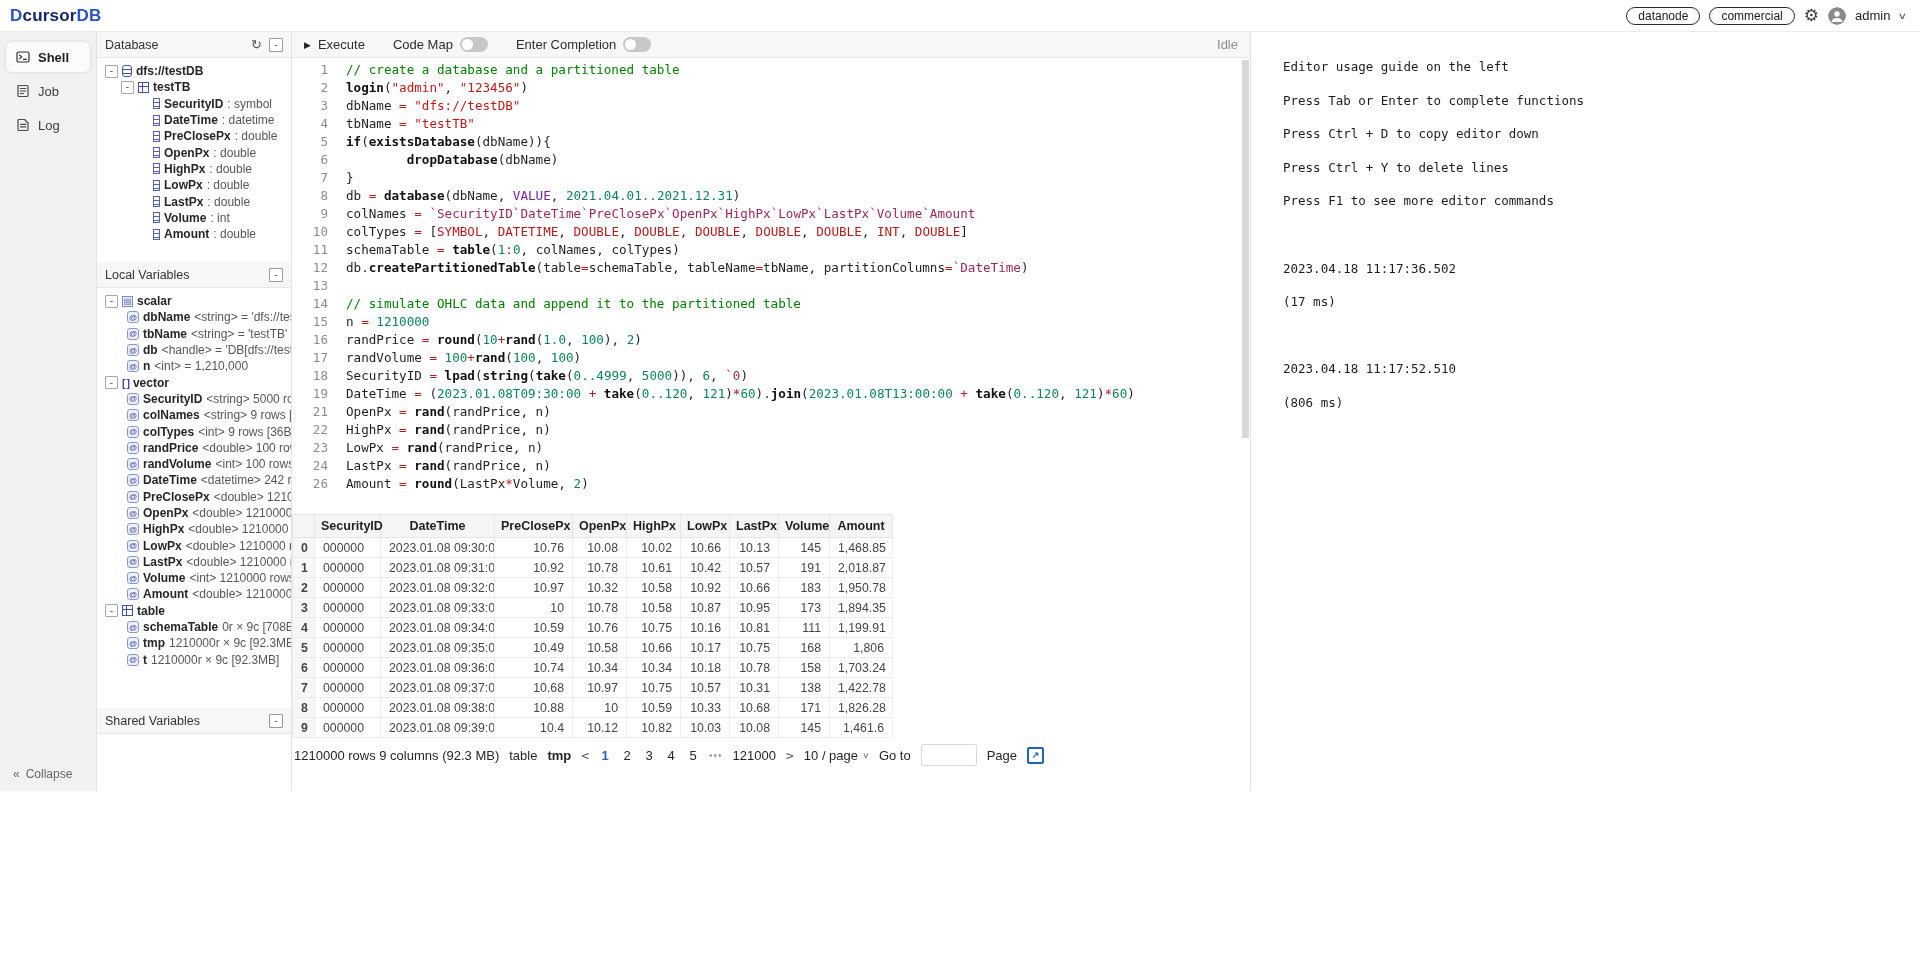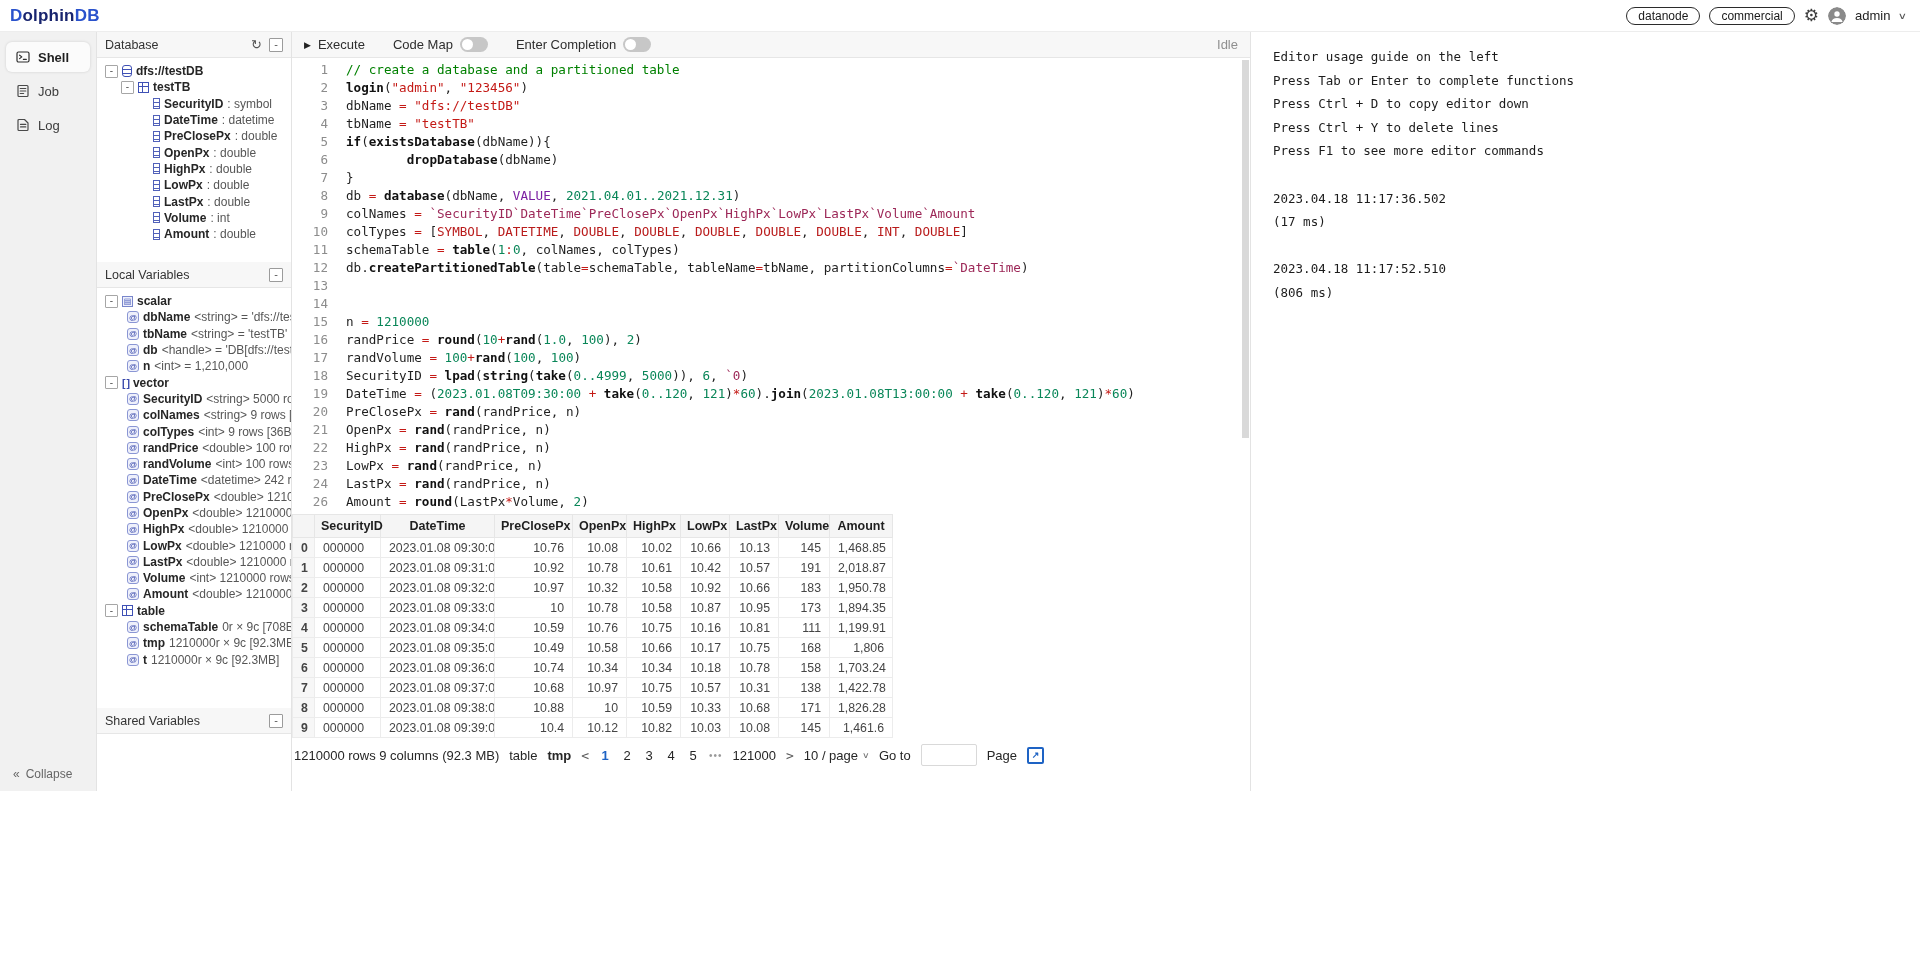--- a/index.html
+++ b/index.html
@@ -88,30 +88,30 @@
   .pg-ellipsis{color:#9a9a9a;font-size:10px;letter-spacing:1px;cursor:pointer}
   .chv{color:#595959;font-size:13px;cursor:pointer;font-family:"DejaVu Sans Mono",monospace}
   .psize{display:flex;align-items:center;gap:5px;cursor:pointer}
   .caret{font-size:8px;color:#777;transform:scaleX(1.3)}
   .goto-input{width:46px;height:20px;border:1px solid #d9d9d9;border-radius:2px;outline:none;font-size:12px;padding:0 4px}
   .open-icon{width:13px;height:13px;border:2px solid #1e63c4;border-radius:2px;display:inline-flex;align-items:center;justify-content:center;font-size:9px;font-weight:700;color:#1e63c4;cursor:pointer}
 
   
   .logcol{flex:1;border-left:1px solid #e3e3e3;background:#fff;padding:9px 14px;box-sizing:border-box;
           font-family:"DejaVu Sans Mono",monospace;font-size:12.5px;color:#1c1c1c}
-  .logcol p{margin:8px;width:332px;line-height:15.6px;word-break:break-all}
+  .logcol p{margin:18px;width:332px;line-height:15.6px;word-break:break-all}
   .log-gap{height:15.6px}
 </style>
 </head>
 <body>
 
 <div class="app">
 
   <div class="hdr">
-    <div class="logo"><span class="ld">D</span><span class="lm">olphin</span><span class="le">DB</span></div>
+    <div class="logo"><span class="ld">D</span><span class="lm">cursor</span><span class="le">DB</span></div>
     <div class="hdr-right">
       <span class="pill">datanode</span>
       <span class="pill">commercial</span>
       <span class="gear">⚙</span>
       <span class="avatar">
         <svg width="18" height="18" viewBox="0 0 18 18">
             <circle cx="9" cy="9" r="9" fill="#8a8a8a"></circle>
             <circle cx="9" cy="7" r="2.7" fill="#fff"></circle>
             <path d="M3.4 15 a5.7 4.8 0 0 1 11.2 0" fill="#fff"></path>
           </svg>
@@ -383,27 +383,26 @@
             <div class="cl"><span class="ln">4</span><span class="ct"><span class="tk-p">tbName </span><span class="tk-o">=</span><span class="tk-p"> </span><span class="tk-s">"testTB"</span></span></div>
             <div class="cl"><span class="ln">5</span><span class="ct"><span class="tk-k">if</span><span class="tk-p">(</span><span class="tk-k">existsDatabase</span><span class="tk-p">(dbName)){</span></span></div>
             <div class="cl"><span class="ln">6</span><span class="ct"><span class="tk-p">        </span><span class="tk-k">dropDatabase</span><span class="tk-p">(dbName)</span></span></div>
             <div class="cl"><span class="ln">7</span><span class="ct"><span class="tk-p">}</span></span></div>
             <div class="cl"><span class="ln">8</span><span class="ct"><span class="tk-p">db </span><span class="tk-o">=</span><span class="tk-p"> </span><span class="tk-k">database</span><span class="tk-p">(dbName, </span><span class="tk-v">VALUE</span><span class="tk-p">, </span><span class="tk-n">2021.04.01..2021.12.31</span><span class="tk-p">)</span></span></div>
             <div class="cl"><span class="ln">9</span><span class="ct"><span class="tk-p">colNames </span><span class="tk-o">=</span><span class="tk-p"> </span><span class="tk-y">`SecurityID`DateTime`PreClosePx`OpenPx`HighPx`LowPx`LastPx`Volume`Amount</span></span></div>
             <div class="cl"><span class="ln">10</span><span class="ct"><span class="tk-p">colTypes </span><span class="tk-o">=</span><span class="tk-p"> [</span><span class="tk-t">SYMBOL</span><span class="tk-p">, </span><span class="tk-t">DATETIME</span><span class="tk-p">, </span><span class="tk-t">DOUBLE</span><span class="tk-p">, </span><span class="tk-t">DOUBLE</span><span class="tk-p">, </span><span class="tk-t">DOUBLE</span><span class="tk-p">, </span><span class="tk-t">DOUBLE</span><span class="tk-p">, </span><span class="tk-t">DOUBLE</span><span class="tk-p">, </span><span class="tk-t">INT</span><span class="tk-p">, </span><span class="tk-t">DOUBLE</span><span class="tk-p">]</span></span></div>
             <div class="cl"><span class="ln">11</span><span class="ct"><span class="tk-p">schemaTable </span><span class="tk-o">=</span><span class="tk-p"> </span><span class="tk-k">table</span><span class="tk-p">(</span><span class="tk-n">1</span><span class="tk-o">:</span><span class="tk-n">0</span><span class="tk-p">, colNames, colTypes)</span></span></div>
             <div class="cl"><span class="ln">12</span><span class="ct"><span class="tk-p">db.</span><span class="tk-k">createPartitionedTable</span><span class="tk-p">(table</span><span class="tk-o">=</span><span class="tk-p">schemaTable, tableName</span><span class="tk-o">=</span><span class="tk-p">tbName, partitionColumns</span><span class="tk-o">=</span><span class="tk-y">`DateTime</span><span class="tk-p">)</span></span></div>
             <div class="cl"><span class="ln">13</span><span class="ct"></span></div>
-            <div class="cl"><span class="ln">14</span></div>
+            <div class="cl"><span class="ln">14</span><span class="ct"><span class="tk-c">// simulate OHLC data and append it to the partitioned table</span></span></div>
             <div class="cl"><span class="ln">15</span><span class="ct"><span class="tk-p">n </span><span class="tk-o">=</span><span class="tk-p"> </span><span class="tk-n">1210000</span></span></div>
             <div class="cl"><span class="ln">16</span><span class="ct"><span class="tk-p">randPrice </span><span class="tk-o">=</span><span class="tk-p"> </span><span class="tk-k">round</span><span class="tk-p">(</span><span class="tk-n">10</span><span class="tk-o">+</span><span class="tk-k">rand</span><span class="tk-p">(</span><span class="tk-n">1.0</span><span class="tk-p">, </span><span class="tk-n">100</span><span class="tk-p">), </span><span class="tk-n">2</span><span class="tk-p">)</span></span></div>
             <div class="cl"><span class="ln">17</span><span class="ct"><span class="tk-p">randVolume </span><span class="tk-o">=</span><span class="tk-p"> </span><span class="tk-n">100</span><span class="tk-o">+</span><span class="tk-k">rand</span><span class="tk-p">(</span><span class="tk-n">100</span><span class="tk-p">, </span><span class="tk-n">100</span><span class="tk-p">)</span></span></div>
             <div class="cl"><span class="ln">18</span><span class="ct"><span class="tk-p">SecurityID </span><span class="tk-o">=</span><span class="tk-p"> </span><span class="tk-k">lpad</span><span class="tk-p">(</span><span class="tk-k">string</span><span class="tk-p">(</span><span class="tk-k">take</span><span class="tk-p">(</span><span class="tk-n">0..4999</span><span class="tk-p">, </span><span class="tk-n">5000</span><span class="tk-p">)), </span><span class="tk-n">6</span><span class="tk-p">, </span><span class="tk-y">`0</span><span class="tk-p">)</span></span></div>
             <div class="cl"><span class="ln">19</span><span class="ct"><span class="tk-p">DateTime </span><span class="tk-o">=</span><span class="tk-p"> (</span><span class="tk-n">2023.01.08T09:30:00</span><span class="tk-p"> </span><span class="tk-o">+</span><span class="tk-p"> </span><span class="tk-k">take</span><span class="tk-p">(</span><span class="tk-n">0..120</span><span class="tk-p">, </span><span class="tk-n">121</span><span class="tk-p">)</span><span class="tk-o">*</span><span class="tk-n">60</span><span class="tk-p">).</span><span class="tk-k">join</span><span class="tk-p">(</span><span class="tk-n">2023.01.08T13:00:00</span><span class="tk-p"> </span><span class="tk-o">+</span><span class="tk-p"> </span><span class="tk-k">take</span><span class="tk-p">(</span><span class="tk-n">0..120</span><span class="tk-p">, </span><span class="tk-n">121</span><span class="tk-p">)</span><span class="tk-o">*</span><span class="tk-n">60</span><span class="tk-p">)</span></span></div>
-            <div class="cl"><span class="ln">20</span><span class="ct"><span class="tk-p">PreClosePx </span><span class="tk-o">=</span><span class="tk-p"> </span><span class="tk-k">rand</span><span class="tk-p">(randPrice, n)</span></span></div>
             <div class="cl"><span class="ln">21</span><span class="ct"><span class="tk-p">OpenPx </span><span class="tk-o">=</span><span class="tk-p"> </span><span class="tk-k">rand</span><span class="tk-p">(randPrice, n)</span></span></div>
             <div class="cl"><span class="ln">22</span><span class="ct"><span class="tk-p">HighPx </span><span class="tk-o">=</span><span class="tk-p"> </span><span class="tk-k">rand</span><span class="tk-p">(randPrice, n)</span></span></div>
             <div class="cl"><span class="ln">23</span><span class="ct"><span class="tk-p">LowPx </span><span class="tk-o">=</span><span class="tk-p"> </span><span class="tk-k">rand</span><span class="tk-p">(randPrice, n)</span></span></div>
             <div class="cl"><span class="ln">24</span><span class="ct"><span class="tk-p">LastPx </span><span class="tk-o">=</span><span class="tk-p"> </span><span class="tk-k">rand</span><span class="tk-p">(randPrice, n)</span></span></div>
             <div class="cl"><span class="ln">26</span><span class="ct"><span class="tk-p">Amount </span><span class="tk-o">=</span><span class="tk-p"> </span><span class="tk-k">round</span><span class="tk-p">(LastPx</span><span class="tk-o">*</span><span class="tk-p">Volume, </span><span class="tk-n">2</span><span class="tk-p">)</span></span></div>
           </div>
         <div class="vscrollbar">
             <div class="vthumb"></div>
           </div>
 

